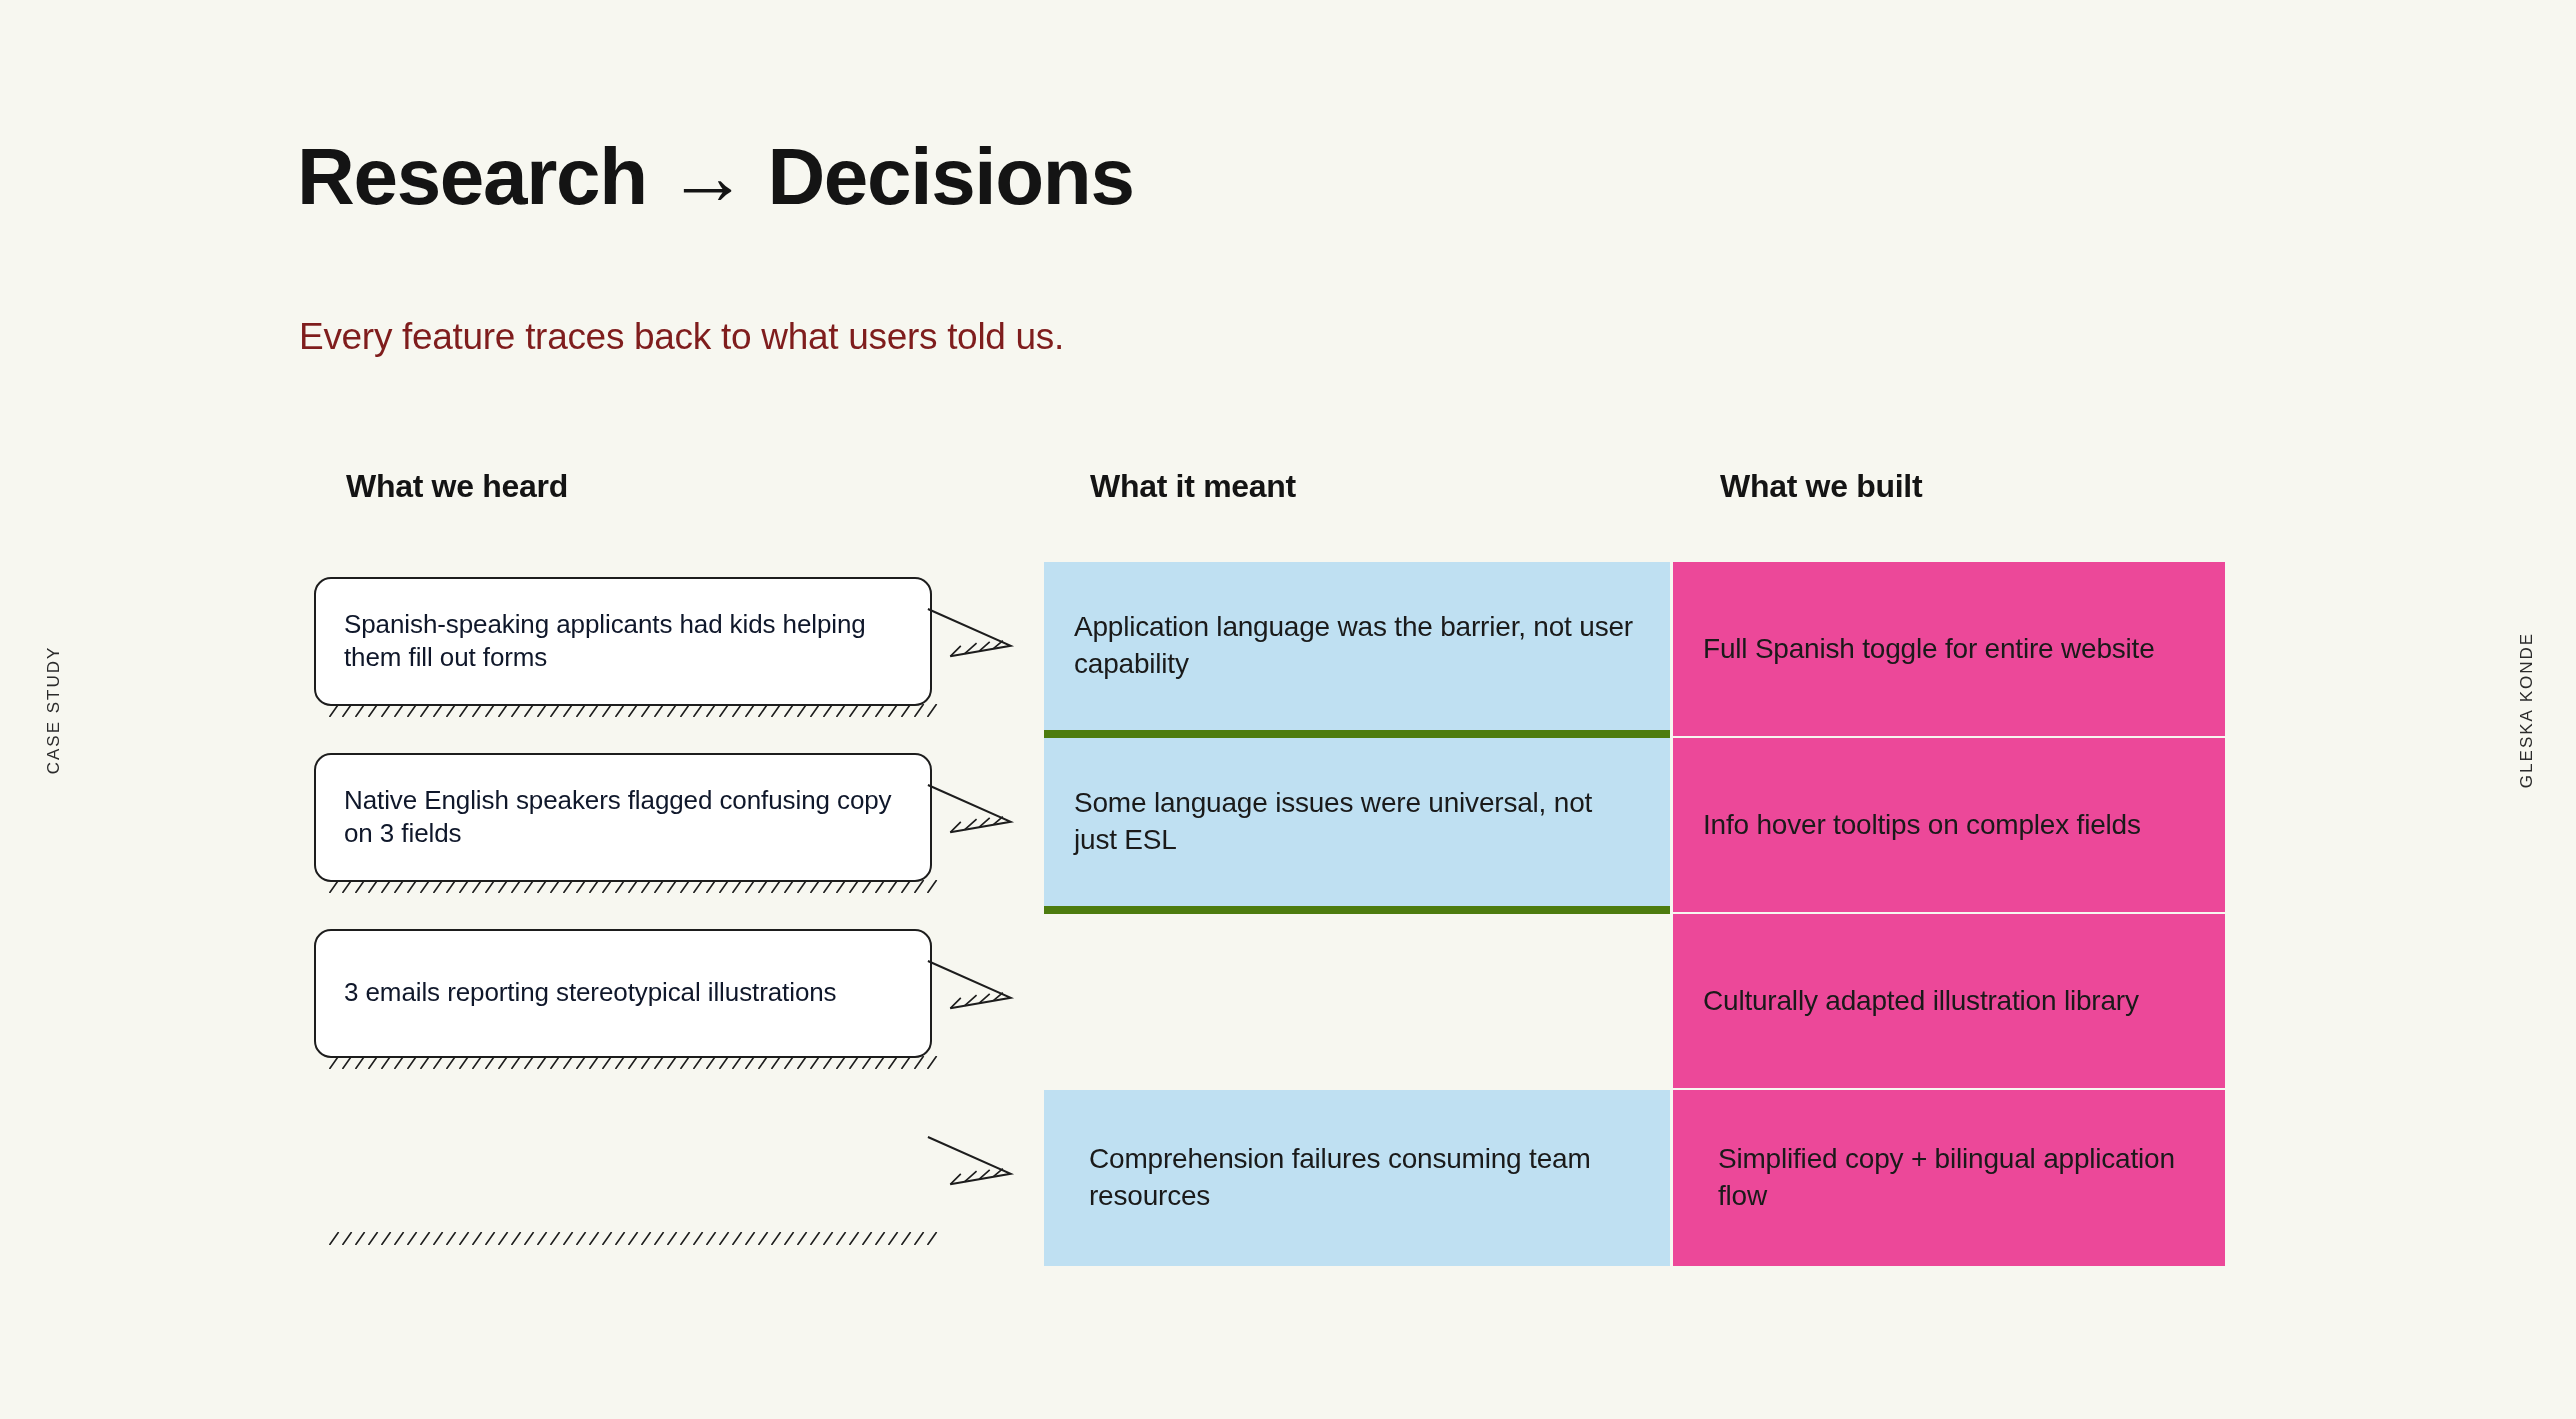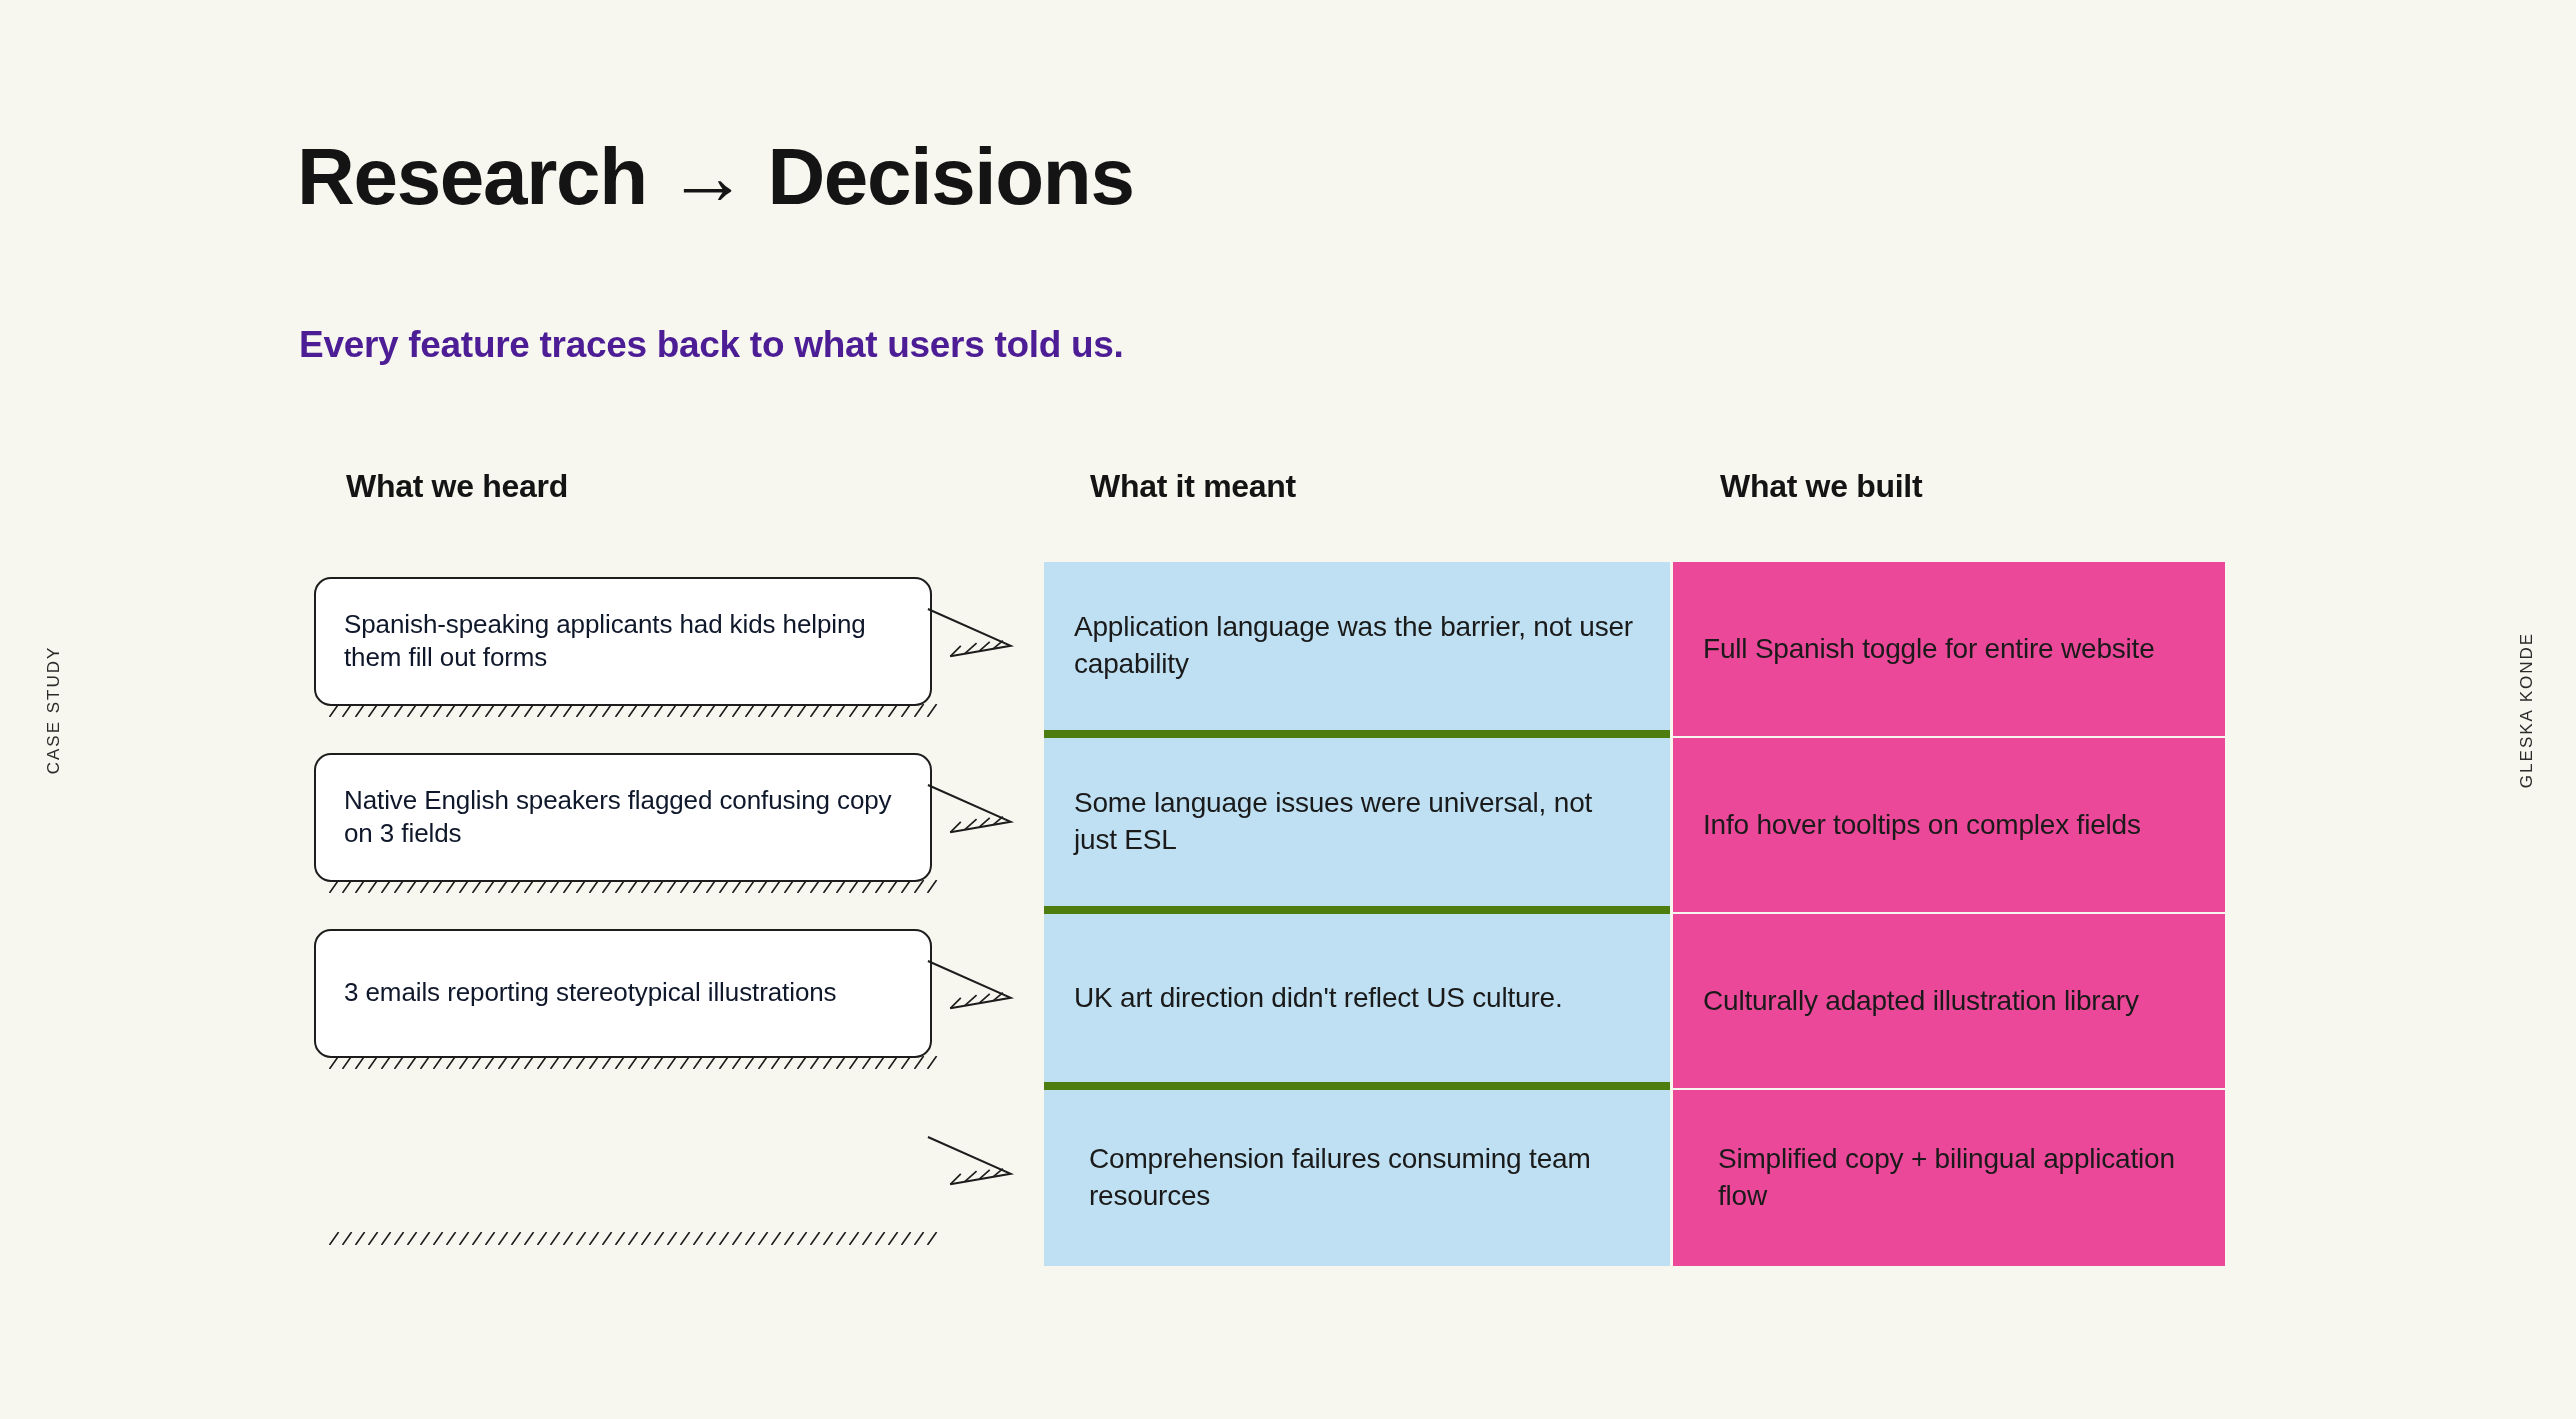--- a/index.html
+++ b/index.html
@@ -44,24 +44,24 @@
     font-size: 80px;
     font-weight: 800;
     letter-spacing: -1.3px;
     line-height: 1;
     color: #141414;
     white-space: nowrap;
   }
   .subtitle {
     position: absolute;
     left: 299px;
-    top: 324px;
+    top: 316px;
     font-size: 37px;
-    font-weight: 700;
-    color: #4c1d95;
+    font-weight: 400;
+    color: #7f1d1d;
     letter-spacing: -0.3px;
     white-space: nowrap;
   }
 
   
   .col-head {
     position: absolute;
     font-size: 32px;
     font-weight: 800;
     color: #141414;
@@ -258,23 +258,20 @@
       </div>
       <div class="tail">
         <svg width="92" height="79" viewBox="0 0 140 120">
           <path d="M6 6 L132 62 L40 78" fill="none" stroke="#1d1d1d" stroke-width="3"></path>
           <g stroke="#1d1d1d" stroke-width="2.5">
             <path d="M40 78 L56 62 M62 74 L80 58 M84 70 L100 56 M106 66 L120 54"></path>
           </g>
         </svg>
       </div>
     </div>
-    <div class="cell meant">
-      <span class="cell-text">UK art direction didn't reflect US culture.</span>
-    </div>
     <div class="cell built">
       <span class="cell-text">Culturally adapted illustration library</span>
     </div>
   </div>
 
   <div class="row r3">
     <div class="bubble-wrap">
       <div class="hatch">
         <svg width="618" height="13" viewBox="0 0 940 20">
           <g stroke="#1d1d1d" stroke-width="2.5">

